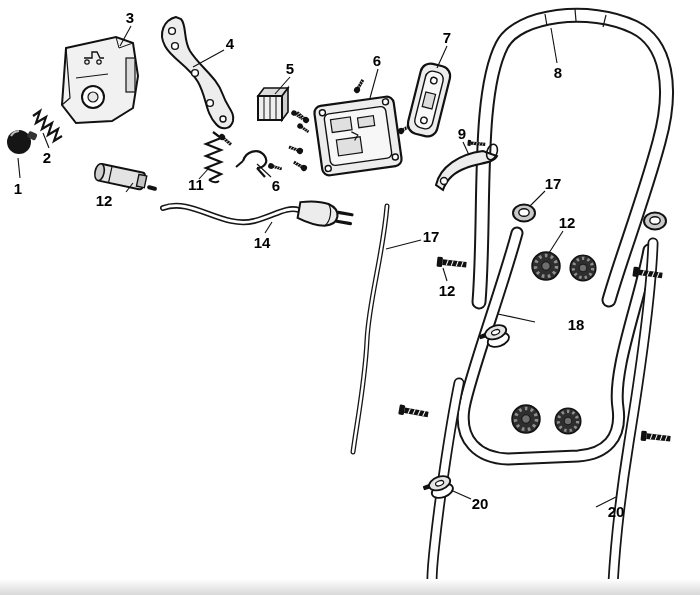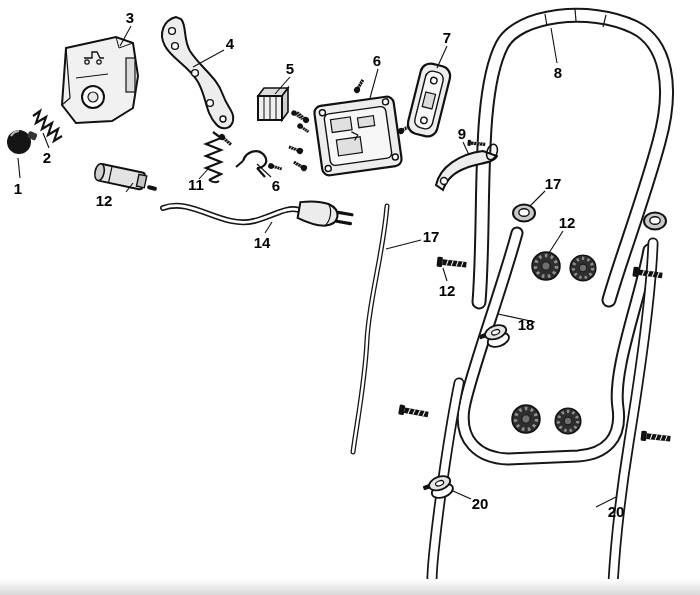--- a/index.html
+++ b/index.html
@@ -254,18 +254,18 @@
   <div class="callout" style="left:558px;top:72px">8</div>
   <div class="callout" style="left:462px;top:133px">9</div>
   <div class="callout" style="left:276px;top:185px">6</div>
   <div class="callout" style="left:196px;top:184px">11</div>
   <div class="callout" style="left:104px;top:200px">12</div>
   <div class="callout" style="left:262px;top:242px">14</div>
   <div class="callout" style="left:431px;top:236px">17</div>
   <div class="callout" style="left:553px;top:183px">17</div>
   <div class="callout" style="left:567px;top:222px">12</div>
   <div class="callout" style="left:447px;top:290px">12</div>
-  <div class="callout" style="left:526px;top:324px">18</div>
+  <div class="callout" style="left:576px;top:324px">18</div>
   <div class="callout" style="left:480px;top:503px">20</div>
   <div class="callout" style="left:616px;top:511px">20</div>
 
   <div class="bottom-fade"></div>
 </div>
 
 </body></html>

